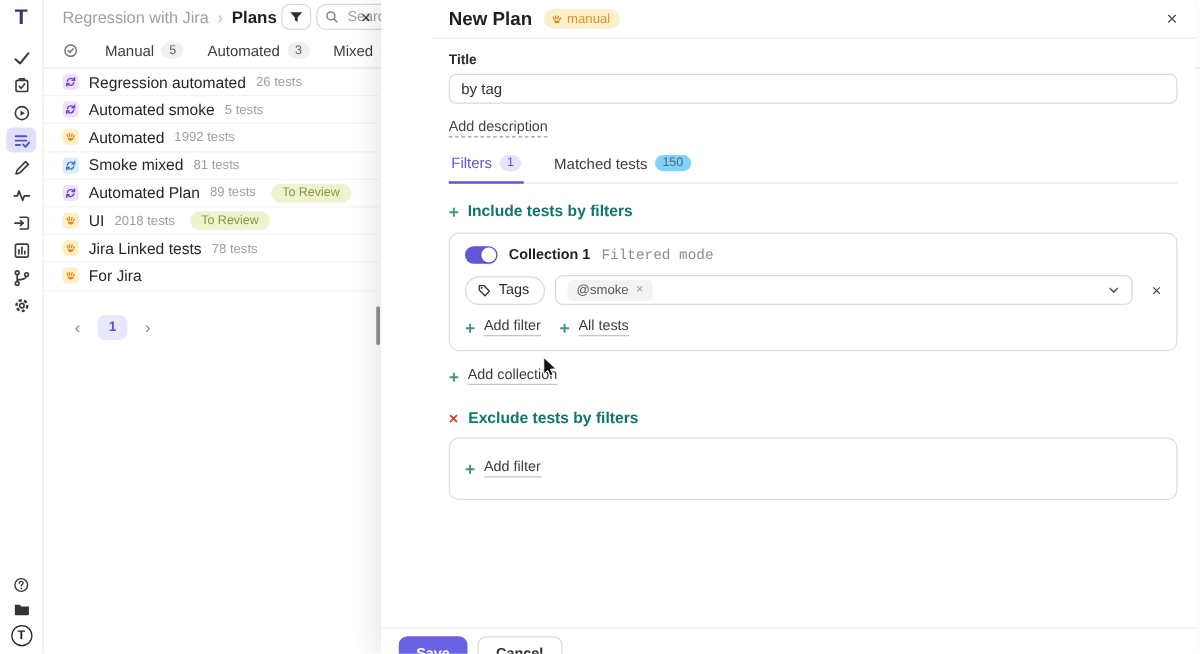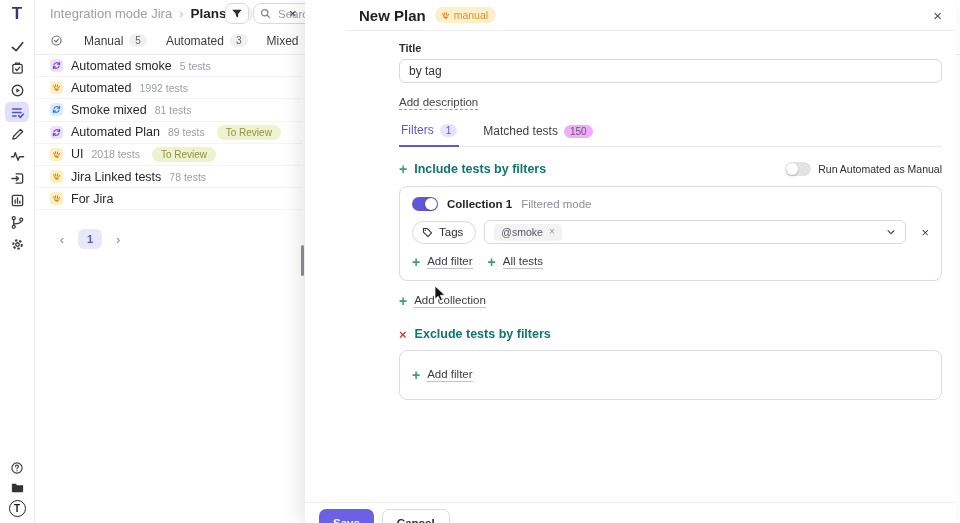--- a/index.html
+++ b/index.html
@@ -66,50 +66,50 @@
 
   
   .panel { position:absolute; left:305px; top:0; width:651px; height:523px; background:#fff;
     box-shadow:-7px 0 18px rgba(0,0,0,.09); z-index:5;padding-left:40px; }
   .panel-header { height:31px; border-bottom:1px solid #ececec; display:flex; align-items:center; padding:0 14px; gap:9px; }
   .panel-title { font-size:15px; font-weight:bold; color:#1e1f22; }
   .type-badge { background:#fcf0ca; color:#d9932f; font-size:10.5px; border-radius:9px; padding:2px 8px 2px 6px;
     display:flex; align-items:center; gap:4px; }
   .panel-close { margin-left:auto; color:#4c4e52; font-size:15px; line-height:1; }
 
-  .panel-body { padding:11px 14px 0;margin-left:40px; }
+  .panel-body { padding:11px 14px 0; }
   .field-label { font-size:11px; font-weight:bold; color:#2c2d30; margin-bottom:5px; }
   .title-input { width:100%; height:24px; border:1px solid #d9d9d9; border-radius:6px; padding:0 9px;
     font-size:12px; color:#333; outline:none; font-family:"Liberation Sans",sans-serif; }
   .add-desc { display:inline-block; margin-top:13px; font-size:11.5px; color:#45464a;
     border-bottom:1px dashed #9b9da1; padding-bottom:1px; }
 
   .ptabs { margin-top:13px; display:flex; gap:22px; border-bottom:1px solid #e9e9ea; }
-  .ptab { display:flex; align-items:flex-end; gap:6px; font-size:12px; color:#3c3d40; padding:0 2px 8px; }
-  .ptab .pcount { background:#f0abfc; color:#5f6166; font-size:10px; border-radius:8px; padding:1px 6px; }
+  .ptab { display:flex; align-items:center; gap:6px; font-size:12px; color:#3c3d40; padding:0 2px 8px; }
+  .ptab .pcount { background:#7dd3fc; color:#5f6166; font-size:10px; border-radius:8px; padding:1px 6px; }
   .ptab.active { color:#6056d6; border-bottom:2px solid #6056d6; margin-bottom:-1px; }
   .ptab.active .pcount { background:#e7e4fa; color:#6056d6; }
 
   .sect-row { margin-top:15px; display:flex; align-items:center; }
   .plus { color:#3d9d70; font-size:14px; font-weight:bold; margin-right:7px; line-height:1; }
   .sect-label { font-size:12.5px; font-weight:bold; color:#0f766e; }
   .toggle-group { margin-left:auto; display:flex; align-items:center; gap:7px; }
   .toggle { width:26px; height:14px; border-radius:7px; position:relative; }
   .toggle.off { background:#e3e3e6; }
   .toggle.on { background:#6056d6; }
   .toggle .knob { position:absolute; top:1px; width:12px; height:12px; border-radius:50%; background:#fff;
     box-shadow:0 1px 2px rgba(0,0,0,.25); }
   .toggle.off .knob { left:1px; }
   .toggle.on .knob { right:1px; }
   .toggle-label { font-size:10.5px; color:#2c2d30; }
 
   .card { margin-top:10px; border:1px solid #dcdcdc; border-radius:8px; padding:10px 12px 11px; }
   .card-head { display:flex; align-items:center; gap:9px; }
   .coll-name { font-size:11.5px; font-weight:bold; color:#1f2023; }
-  .coll-mode { font-size:11.5px; color:#8b8e94; }
+  .coll-mode { font-size:11.5px; color:#8b8e94;font-family:Liberation Mono, monospace; }
   .filter-row { margin-top:9px; display:flex; align-items:center; gap:8px; }
   .tags-pill { border:1px solid #d9d9d9; border-radius:13px; height:23px; padding:0 12px 0 9px;
     display:flex; align-items:center; gap:6px; font-size:11.5px; color:#2c2d30; background:#fff; }
   .tag-select { flex:1; border:1px solid #d9d9d9; border-radius:6px; height:24px;
     display:flex; align-items:center; gap:6px; padding:0 9px; }
   .chip { background:#f3f3f4; border-radius:4px; font-size:10.5px; color:#55575c; padding:2.5px 7px;
     display:flex; align-items:center; gap:6px; }
   .chip-x { color:#97989d; font-size:10px; line-height:1; }
   .sel-caret { margin-left:auto; color:#55575c; }
   .coll-remove { color:#44464a; font-size:13px; margin-left:7px; line-height:1; }
@@ -236,21 +236,21 @@
         <svg width="15" height="15" viewBox="0 0 16 16">
           <path d="M2 4h4.2l1.4 1.5H14V12a1 1 0 0 1-1 1H3a1 1 0 0 1-1-1z" fill="#333"></path>
         </svg>
       </div>
     <div class="logo-badge">T</div>
   </div>
 </div>
 
 <div class="main">
   <div class="topbar">
-    <span class="crumb-project">Integration mode Jira</span>
+    <span class="crumb-project">Regression with Jira</span>
     <span class="crumb-sep">›</span>
     <span class="crumb-page">Plans</span>
     <span class="crumb-count">9</span>
     <div class="funnel-btn">
       <span>
           <svg width="12" height="12" viewBox="0 0 14 14">
             <path d="M1.5 2h11L8.3 7v4.2L5.7 9.6V7z" fill="#2c2d30"></path>
           </svg>
         </span>
     </div>
@@ -284,20 +284,32 @@
     <span class="tab">
         <span>Mixed</span>
         <span class="tab-count">1</span>
       </span>
     <span class="tab dim">
         <span>Generated</span>
       </span>
   </div>
 
   <div class="rows">
+    <div class="row">
+      <span class="ricon t-automated">
+          <svg width="9" height="9" viewBox="0 0 12 12" fill="none" stroke="currentColor" stroke-width="1.5" stroke-linecap="round">
+            <path d="M9.9 4.1A4.1 4.1 0 0 0 2.5 5.3"></path>
+            <path d="M10.2 1.6v2.7H7.5"></path>
+            <path d="M2.1 7.9a4.1 4.1 0 0 0 7.4-1.2"></path>
+            <path d="M1.8 10.4V7.7h2.7"></path>
+          </svg>
+        </span>
+      <span class="rtitle">Regression automated</span>
+      <span class="rtests">26 tests</span>
+    </div>
     <div class="row">
       <span class="ricon t-automated">
           <svg width="9" height="9" viewBox="0 0 12 12" fill="none" stroke="currentColor" stroke-width="1.5" stroke-linecap="round">
             <path d="M9.9 4.1A4.1 4.1 0 0 0 2.5 5.3"></path>
             <path d="M10.2 1.6v2.7H7.5"></path>
             <path d="M2.1 7.9a4.1 4.1 0 0 0 7.4-1.2"></path>
             <path d="M1.8 10.4V7.7h2.7"></path>
           </svg>
         </span>
       <span class="rtitle">Automated smoke</span>
@@ -422,26 +434,20 @@
       </span>
       <span class="ptab">
         <span>Matched tests</span>
         <span class="pcount">150</span>
       </span>
     </div>
 
     <div class="sect-row">
       <span class="plus">+</span>
       <span class="sect-label">Include tests by filters</span>
-      <span class="toggle-group">
-        <span class="toggle off">
-            <span class="knob"></span>
-          </span>
-        <span class="toggle-label">Run Automated as Manual</span>
-      </span>
     </div>
 
     <div class="card">
       <div class="card-head">
         <span class="toggle on">
             <span class="knob"></span>
           </span>
         <span class="coll-name">Collection 1</span>
         <span class="coll-mode">Filtered mode</span>
       </div>

